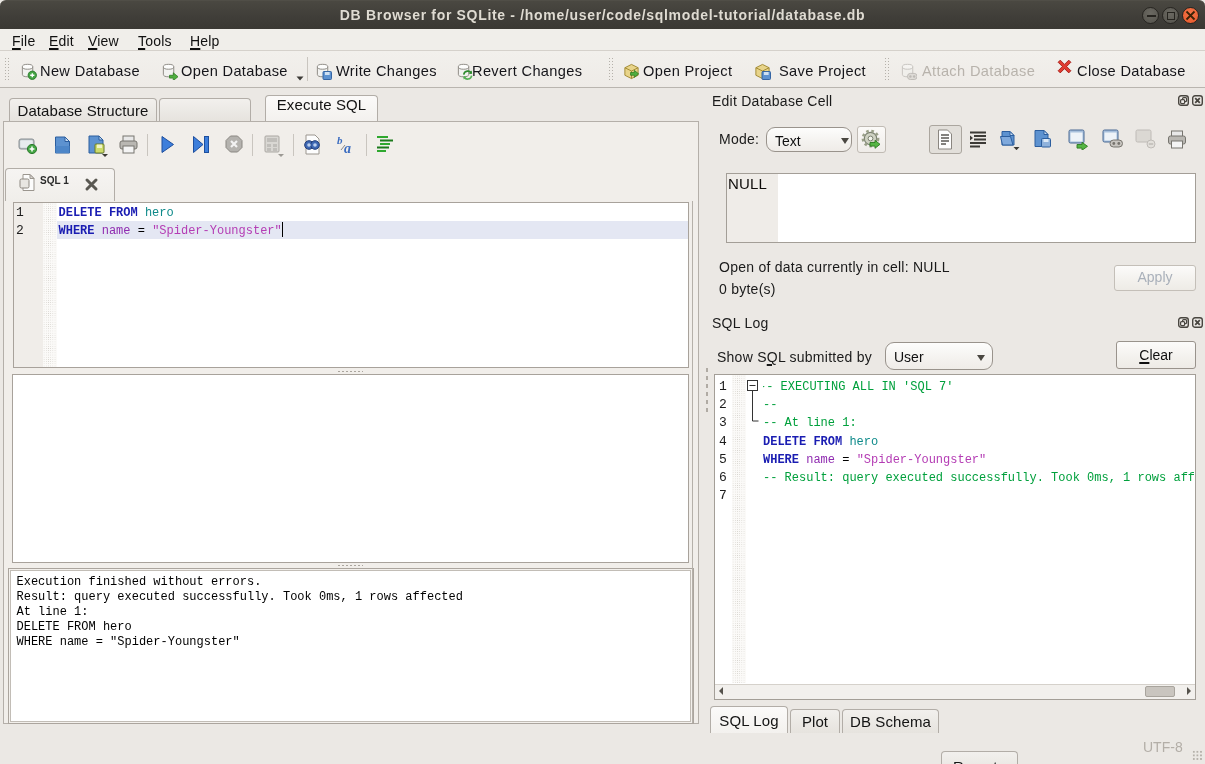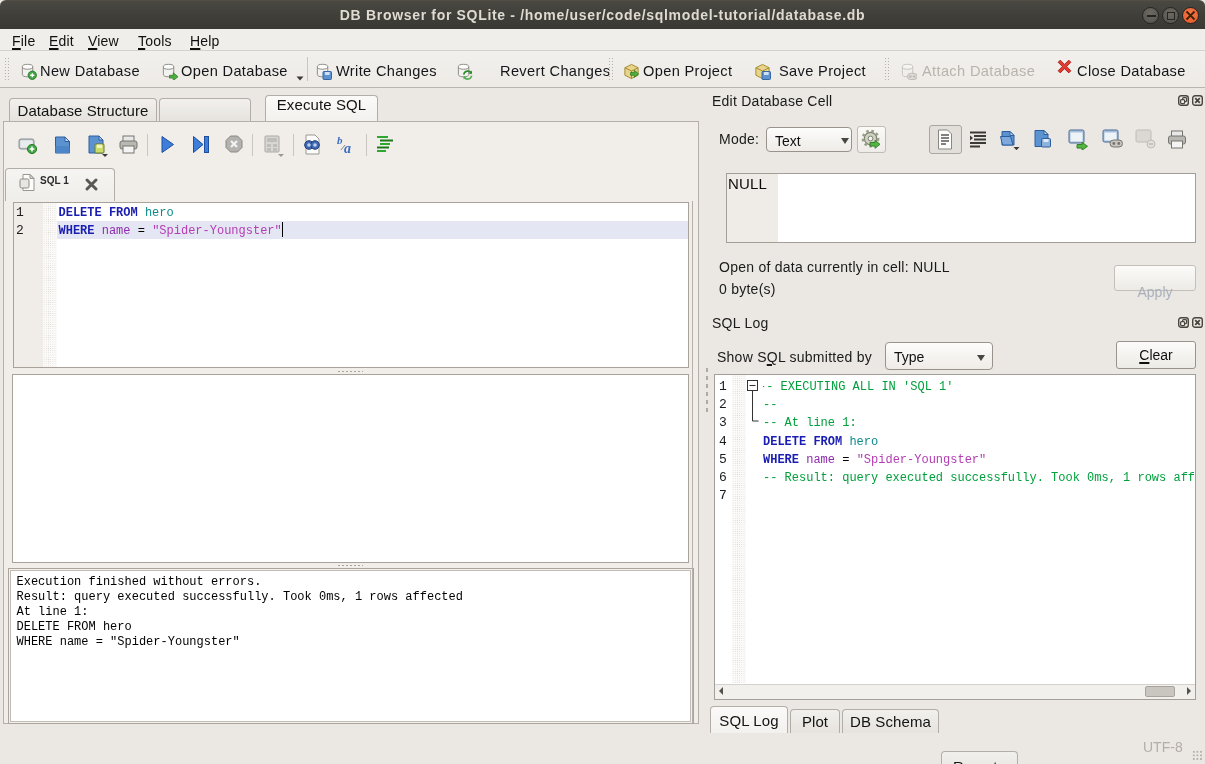--- a/index.html
+++ b/index.html
@@ -49,21 +49,21 @@
 .idf{color:#8f2bb0;}
 .str{color:#b43cb4;}
 .cmt{color:#00a03c;}
 
 .hgrip{position:absolute;width:26px;height:4px;
   background-image:radial-gradient(#aaa59e 35%,transparent 40%);background-size:4px 3px;}
 
 
 .docktitle{position:absolute;font-size:14px;color:#1a1a1a;letter-spacing:0.25px;}
 
-.combo{position:absolute;box-sizing:border-box;border:1px solid #99938c;border-radius:4px;
+.combo{position:absolute;box-sizing:border-box;border:1px solid #99938c;border-radius:9px;
   background:linear-gradient(#fdfdfc,#f4f2ef 60%,#efece8);}
 .combo .ctext{position:absolute;left:8px;top:5px;font-size:14px;color:#101010;}
 .combo .carrow{position:absolute;width:0;height:0;border-left:4.5px solid transparent;
   border-right:4.5px solid transparent;border-top:6px solid #4a4741;}
 .pbtn{position:absolute;box-sizing:border-box;border:1px solid #c4bfb8;border-radius:3px;
   background:linear-gradient(#fcfbfa,#f3f1ed 60%,#eeebe6);text-align:center;font-size:14px;}
 </style>
 </head>
 <body>
 <div id="win">
@@ -115,21 +115,21 @@
     </svg>
     <div class="titem" style="left:336px;">Write Changes</div>
     <svg class="ticon" style="left:456px;" viewBox="0 0 18 18">
       <path d="M2.5 4 v8 a5.5 2.6 0 0 0 11 0 v-8" fill="#f2f2f0" stroke="#8a8781"></path>
       <ellipse cx="8" cy="4" rx="5.5" ry="2.6" fill="#fdfdfc" stroke="#8a8781"></ellipse>
       <path d="M8.2 12.2 a4.3 4.3 0 0 1 8.2 -1" fill="none" stroke="#2d8a2d" stroke-width="1.7"></path>
       <path d="M16.8 8 v3.4 h-3.4 z" fill="#2d8a2d"></path>
       <path d="M16.6 13.4 a4.3 4.3 0 0 1 -8.2 1" fill="none" stroke="#55b055" stroke-width="1.7"></path>
       <path d="M8 17.6 v-3.4 h3.4 z" fill="#55b055"></path>
     </svg>
-    <div class="titem" style="left:500px;">Revert Changes</div>
+    <div class="titem" style="left:472px;">Revert Changes</div>
     <div class="tgrip" style="left:608px;"></div>
     <svg class="ticon" style="left:623px;" viewBox="0 0 18 18">
       <path d="M2 5 L9 1.5 L16 5 L16 13 L9 16.5 L2 13 z" fill="#e8d48a" stroke="#a08830"></path>
       <path d="M2 5 L9 8.5 L16 5 M9 8.5 V16.5" fill="none" stroke="#a08830"></path>
       <path d="M8 10 h4 v-2.2 l4.5 3.7 -4.5 3.7 V13 h-4 z" fill="#4fae3f" stroke="#2b7a1f" stroke-width="0.8"></path>
     </svg>
     <div class="titem" style="left:643px;">Open Project</div>
     <svg class="ticon" style="left:754px;" viewBox="0 0 18 18">
       <path d="M2 5 L9 1.5 L16 5 L16 13 L9 16.5 L2 13 z" fill="#e8d48a" stroke="#a08830"></path>
       <path d="M2 5 L9 8.5 L16 5 M9 8.5 V16.5" fill="none" stroke="#a08830"></path>
@@ -329,55 +329,55 @@
     <rect x="4.5" y="1" width="11" height="6" fill="#e8e8e8" stroke="#77756f"></rect>
     <rect x="1.5" y="6" width="17" height="8" rx="2" fill="#b9b7b2" stroke="#77756f"></rect>
     <rect x="4.5" y="11" width="11" height="7" fill="#f4f4f4" stroke="#77756f"></rect>
   </svg>
 
   <div class="abs" style="left:726px;top:173px;width:470px;height:70px;box-sizing:border-box;border:1px solid #a39e97;background:#fff;"></div>
   <div class="abs" style="left:727px;top:174px;width:51px;height:68px;background:#efece8;"></div>
   <div class="abs" style="left:728px;top:175px;font-size:15px;color:#0e0c0a;letter-spacing:0.2px;">NULL</div>
   <div class="docktitle" style="left:719px;top:259px;">Open of data currently in cell: NULL</div>
   <div class="docktitle" style="left:719px;top:281px;">0 byte(s)</div>
-  <div class="pbtn" style="left:1114px;top:265px;width:82px;height:26px;padding-top:18px;color:#a9b0ba;">Apply</div>
+  <div class="pbtn" style="left:1114px;top:265px;width:82px;height:26px;padding-top:3px;color:#a9b0ba;">Apply</div>
 
   <div class="docktitle" style="left:712px;top:315px;">SQL Log</div>
   <svg class="abs" style="left:1177.5px;top:316.5px;" width="11" height="11" viewBox="0 0 11 11">
       <rect x="0.7" y="0.7" width="9.6" height="9.6" rx="2.4" fill="none" stroke="#494640" stroke-width="1.4"></rect>
       <rect x="4.6" y="2.6" width="4" height="4" rx="1" fill="none" stroke="#494640" stroke-width="1.2"></rect>
       <rect x="2.6" y="4.6" width="4" height="4" rx="1" fill="#f0edea" stroke="#494640" stroke-width="1.2"></rect>
     </svg>
   <svg class="abs" style="left:1191.5px;top:316.5px;" width="11" height="11" viewBox="0 0 11 11">
       <rect x="0.7" y="0.7" width="9.6" height="9.6" rx="2.4" fill="none" stroke="#494640" stroke-width="1.4"></rect>
       <path d="M3.2 3.2 l4.6 4.6 M7.8 3.2 l-4.6 4.6" stroke="#494640" stroke-width="1.8"></path>
     </svg>
   <div class="docktitle" style="left:717px;top:349px;">Show S<u style="text-decoration-thickness:1.5px;text-underline-offset:2px;">Q</u>L submitted by</div>
   <div class="combo" style="left:885px;top:342px;width:108px;height:28px;">
-    <div class="ctext" style="top:6px;">Type</div>
+    <div class="ctext" style="top:6px;">User</div>
       <div class="carrow" style="left:91px;top:12px;"></div>
   </div>
   <div class="pbtn" style="left:1116px;top:341px;width:80px;height:28px;padding-top:5px;color:#101010;border-color:#99938c;"><u style="text-decoration-thickness:1.5px;text-underline-offset:2px;">C</u>lear</div>
 
   <div class="whitebox" style="left:714px;top:374px;width:482px;height:326px;border-color:#a39e97;"></div>
   <div class="abs" style="left:732px;top:375px;width:14px;height:308px;background-color:#fbfaf8;
     background-image:radial-gradient(#d5d2cc 36%,transparent 42%);background-size:2.2px 2.2px;"></div>
   <div class="abs mono" style="left:719px;top:378.4px;line-height:18.05px;color:#1c1c1c;font-size:13px;">1
 2
 3
 4
 5
 6
 7</div>
   <svg class="abs" style="left:746px;top:379px;" width="14" height="46" viewBox="0 0 14 46">
     <path d="M6.5 11 V42 h6" fill="none" stroke="#333" stroke-width="1"></path>
     <rect x="1.5" y="1.5" width="10" height="10" fill="#fff" stroke="#333"></rect>
     <path d="M3.5 6.5 h6" stroke="#333" stroke-width="1"></path>
   </svg>
-  <div class="abs mono" style="left:763px;top:378.4px;line-height:18.05px;width:431px;overflow:hidden;"><span class="cmt" style="margin-left:-4px;">-- EXECUTING ALL IN 'SQL 1'</span>
+  <div class="abs mono" style="left:763px;top:378.4px;line-height:18.05px;width:431px;overflow:hidden;"><span class="cmt" style="margin-left:-4px;">-- EXECUTING ALL IN 'SQL 7'</span>
 <span class="cmt">--</span>
 <span class="cmt">-- At line 1:</span>
 <span class="kw">DELETE FROM</span> <span class="tbl">hero</span>
 <span class="kw">WHERE</span> <span class="idf">name</span> = <span class="str">"Spider-Youngster"</span>
 <span class="cmt">-- Result: query executed successfully. Took 0ms, 1 rows affected</span></div>
 
   <div class="abs" style="left:715px;top:684px;width:480px;height:14px;background:#f2f0ed;border-top:1px solid #d5d1cb;"></div>
   <div class="abs" style="left:715px;top:684px;width:13px;height:14px;"><svg width="13" height="14">
         <path d="M8 3 L4 7 L8 11 z" fill="#55524c"></path>
       </svg></div>

